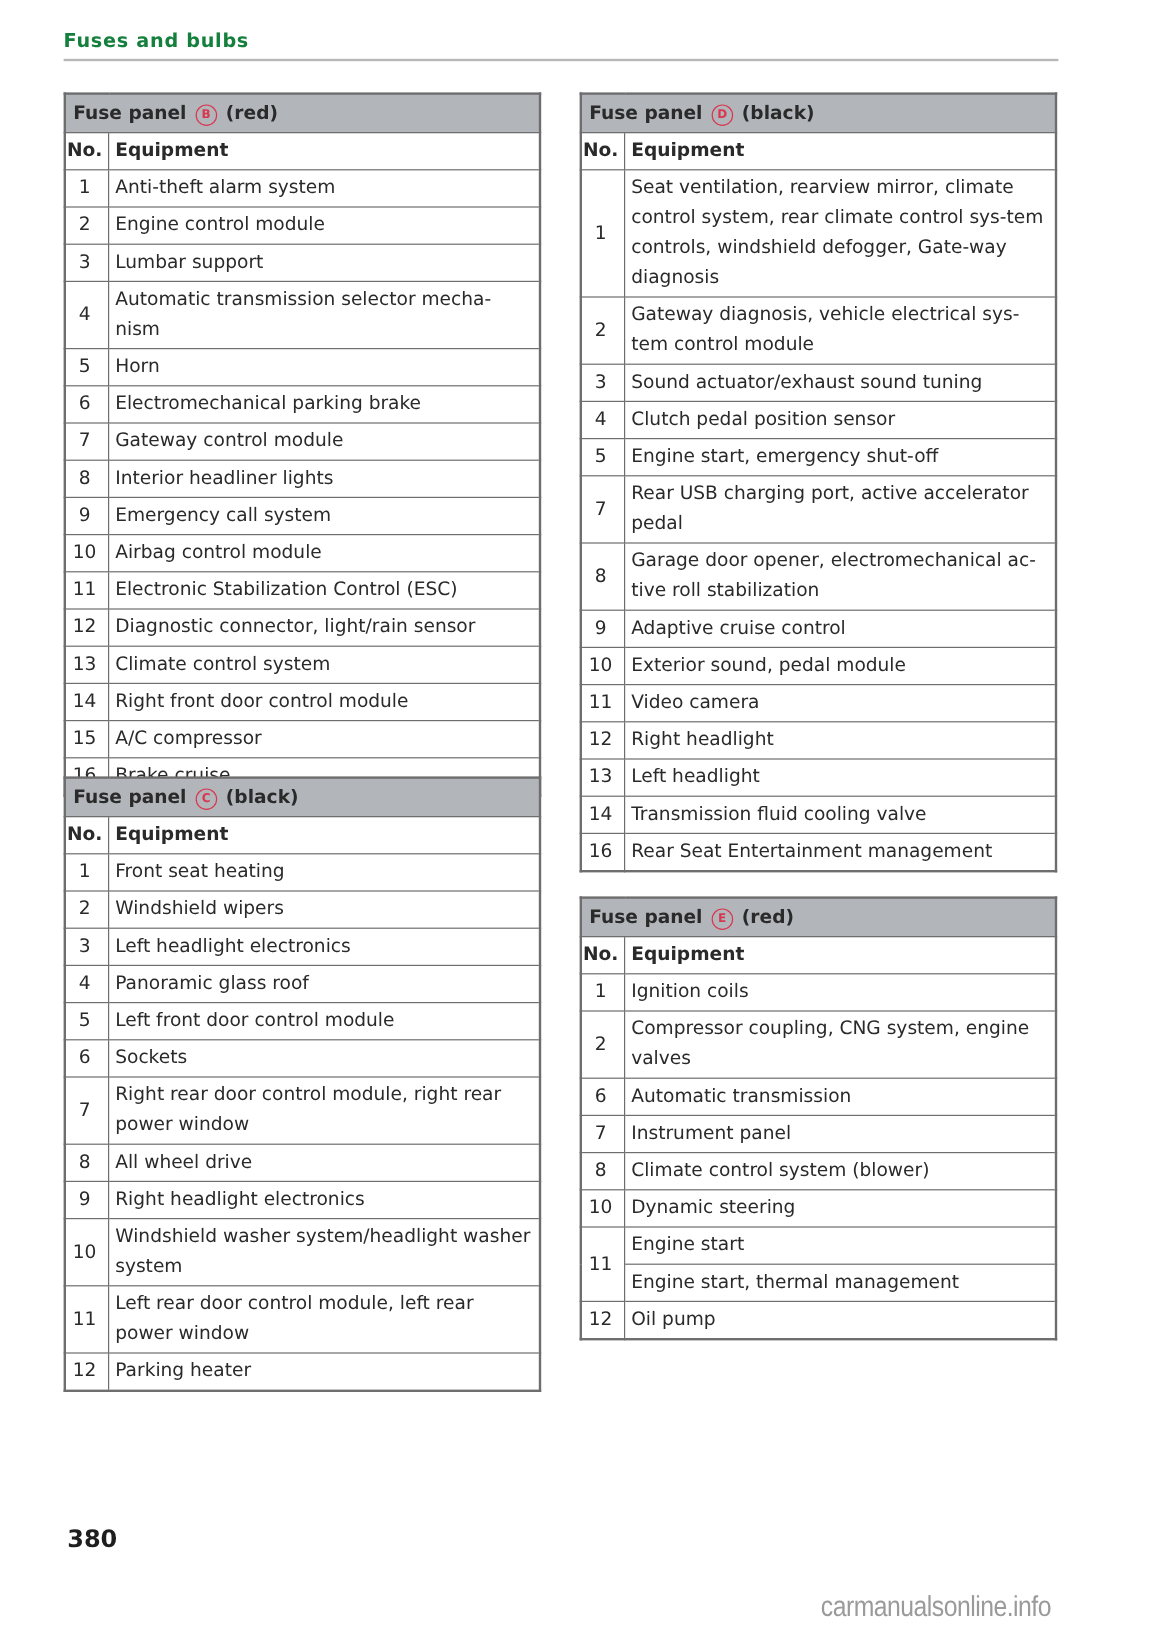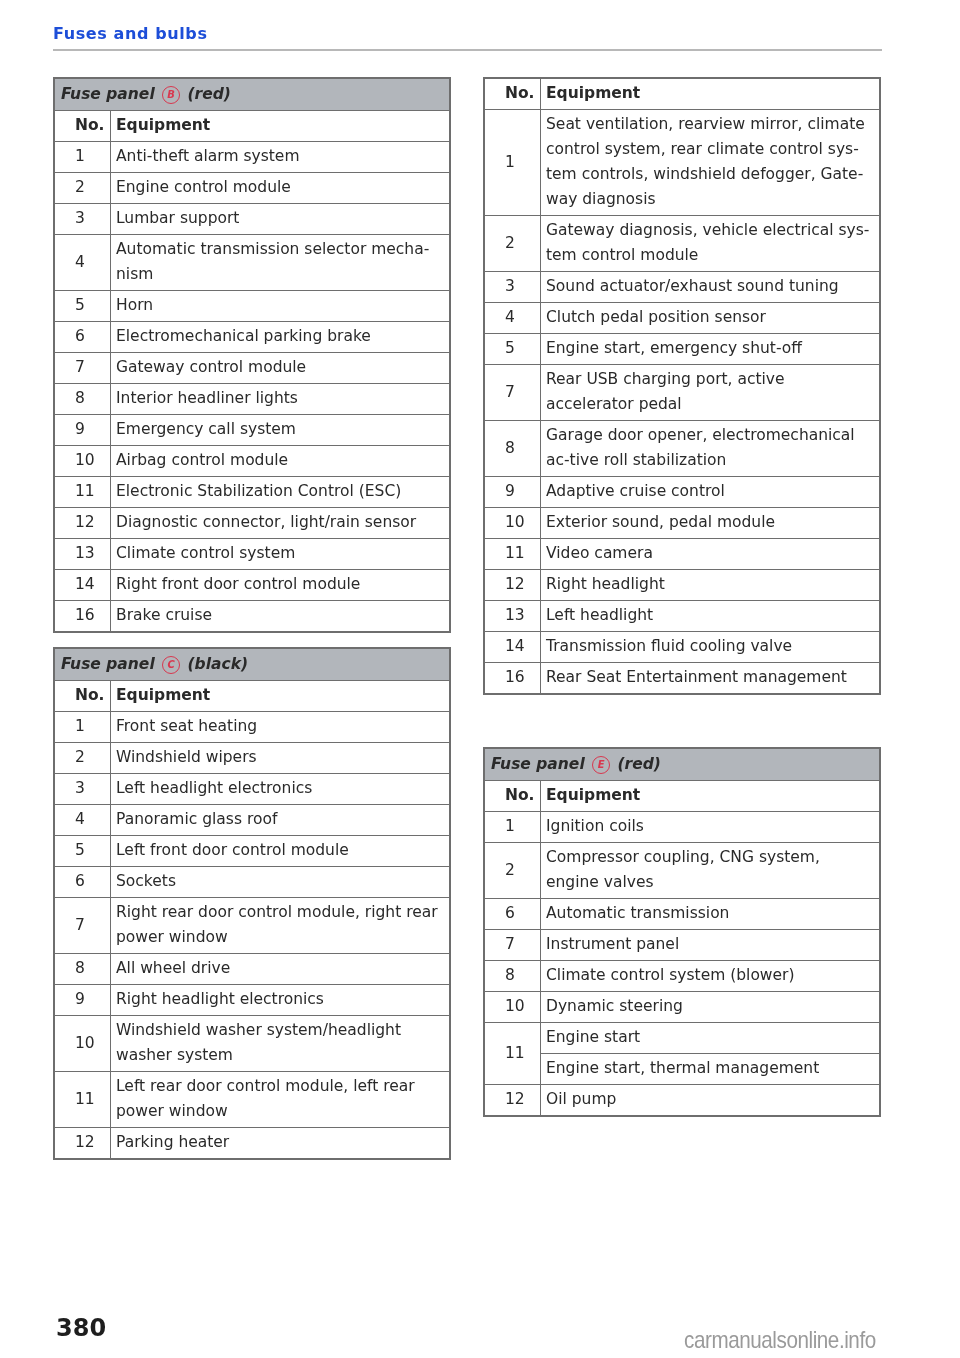--- a/index.html
+++ b/index.html
@@ -1,32 +1,32 @@
 <!DOCTYPE html>
 <html><head>
 <meta charset="utf-8">
 <style>
   html, body { margin:0; padding:0; background:#ffffff; }
   body { width:960px; height:1358px; position:relative; overflow:hidden;
          font-family:"DejaVu Sans", "Liberation Sans", sans-serif; color:#2a2a2a; }
   .page-header { position:absolute; left:53px; top:24px; width:829px; }
   .page-header .title { font-family:"DejaVu Sans", sans-serif; font-weight:bold; font-size:16px;
-         letter-spacing:0.6px; color:#1d4ed8; padding-bottom:6px; border-bottom:2px solid #b8b8b8; }
+         letter-spacing:0.6px; color:#15803d; padding-bottom:6px; border-bottom:2px solid #b8b8b8; }
   table.fuse { position:absolute; border-collapse:collapse; width:398px;
                font-size:15.5px; line-height:25px; }
   table.fuse td, table.fuse th { border:1.5px solid #6e6e6e; padding:2px 4px 3px 6px; vertical-align:middle; }
   table.fuse { border:2px solid #6e6e6e; }
-  table.fuse th.panel { background:#b2b6bb; text-align:left; font-weight:bold; padding:3px 6px 3px 6px;font-style:italic; }
+  table.fuse th.panel { background:#b2b6bb; text-align:left; font-weight:bold; padding:3px 6px 3px 6px; }
   table.fuse tr.hdr td { font-weight:bold; }
-  table.fuse td.no { width:31px; text-align:left; padding-left:20px; padding-right:4px; }
+  table.fuse td.no { width:31px; text-align:center; padding-left:0; padding-right:4px; }
   table.fuse td.eq { padding-left:5px; }
   .badge { display:inline-block; width:16px; height:16px; border:1.5px solid #d8384f; border-radius:50%;
            color:#d8384f; font-size:10px; line-height:16px; text-align:center; font-weight:bold;
            vertical-align:1px; margin:0 2px; }
-  .page-number { position:absolute; left:56px; top:1314px; font-weight:bold; font-size:24px; color:#1e1e1e; }
+  .page-number { position:absolute; left:56px; top:1270px; font-weight:bold; font-size:20px; color:#1e1e1e; }
   .watermark { position:absolute; left:684px; top:1326px; font-family:"Liberation Sans", sans-serif;
                font-size:24px; color:#9a9a9a; letter-spacing:-0.5px; transform:scaleX(0.86); transform-origin:left; }
 </style>
 </head>
 <body>
 
 <div class="page-header">
   <div class="title">Fuses and bulbs</div>
 </div>
 
@@ -93,20 +93,24 @@
       </tr>
   <tr>
         <td class="no">13</td>
         <td class="eq">Climate control system</td>
       </tr>
   <tr>
         <td class="no">14</td>
         <td class="eq">Right front door control module</td>
       </tr>
   <tr>
+        <td class="no">15</td>
+        <td class="eq">A/C compressor</td>
+      </tr>
+  <tr>
         <td class="no">16</td>
         <td class="eq">Brake cruise</td>
       </tr>
 </tbody>
   </table>
 
 <table class="fuse" style="left:53px; top:647px;">
   <tbody>
       <tr>
         <th class="panel" colspan="2">
@@ -165,20 +169,27 @@
       </tr>
   <tr>
         <td class="no">12</td>
         <td class="eq">Parking heater</td>
       </tr>
 </tbody>
   </table>
 
 <table class="fuse" style="left:483px; top:77px;">
   <tbody>
+      <tr>
+        <th class="panel" colspan="2">
+    <span>Fuse panel</span>
+    <span class="badge">D</span>
+    <span>(black)</span>
+  </th>
+      </tr>
   <tr class="hdr">
     <td class="no">No.</td>
     <td class="eq">Equipment</td>
   </tr>
   <tr>
         <td class="no">1</td>
         <td class="eq">Seat ventilation, rearview mirror, climate control system, rear climate control sys-tem controls, windshield defogger, Gate-way diagnosis</td>
       </tr>
   <tr>
         <td class="no">2</td>

